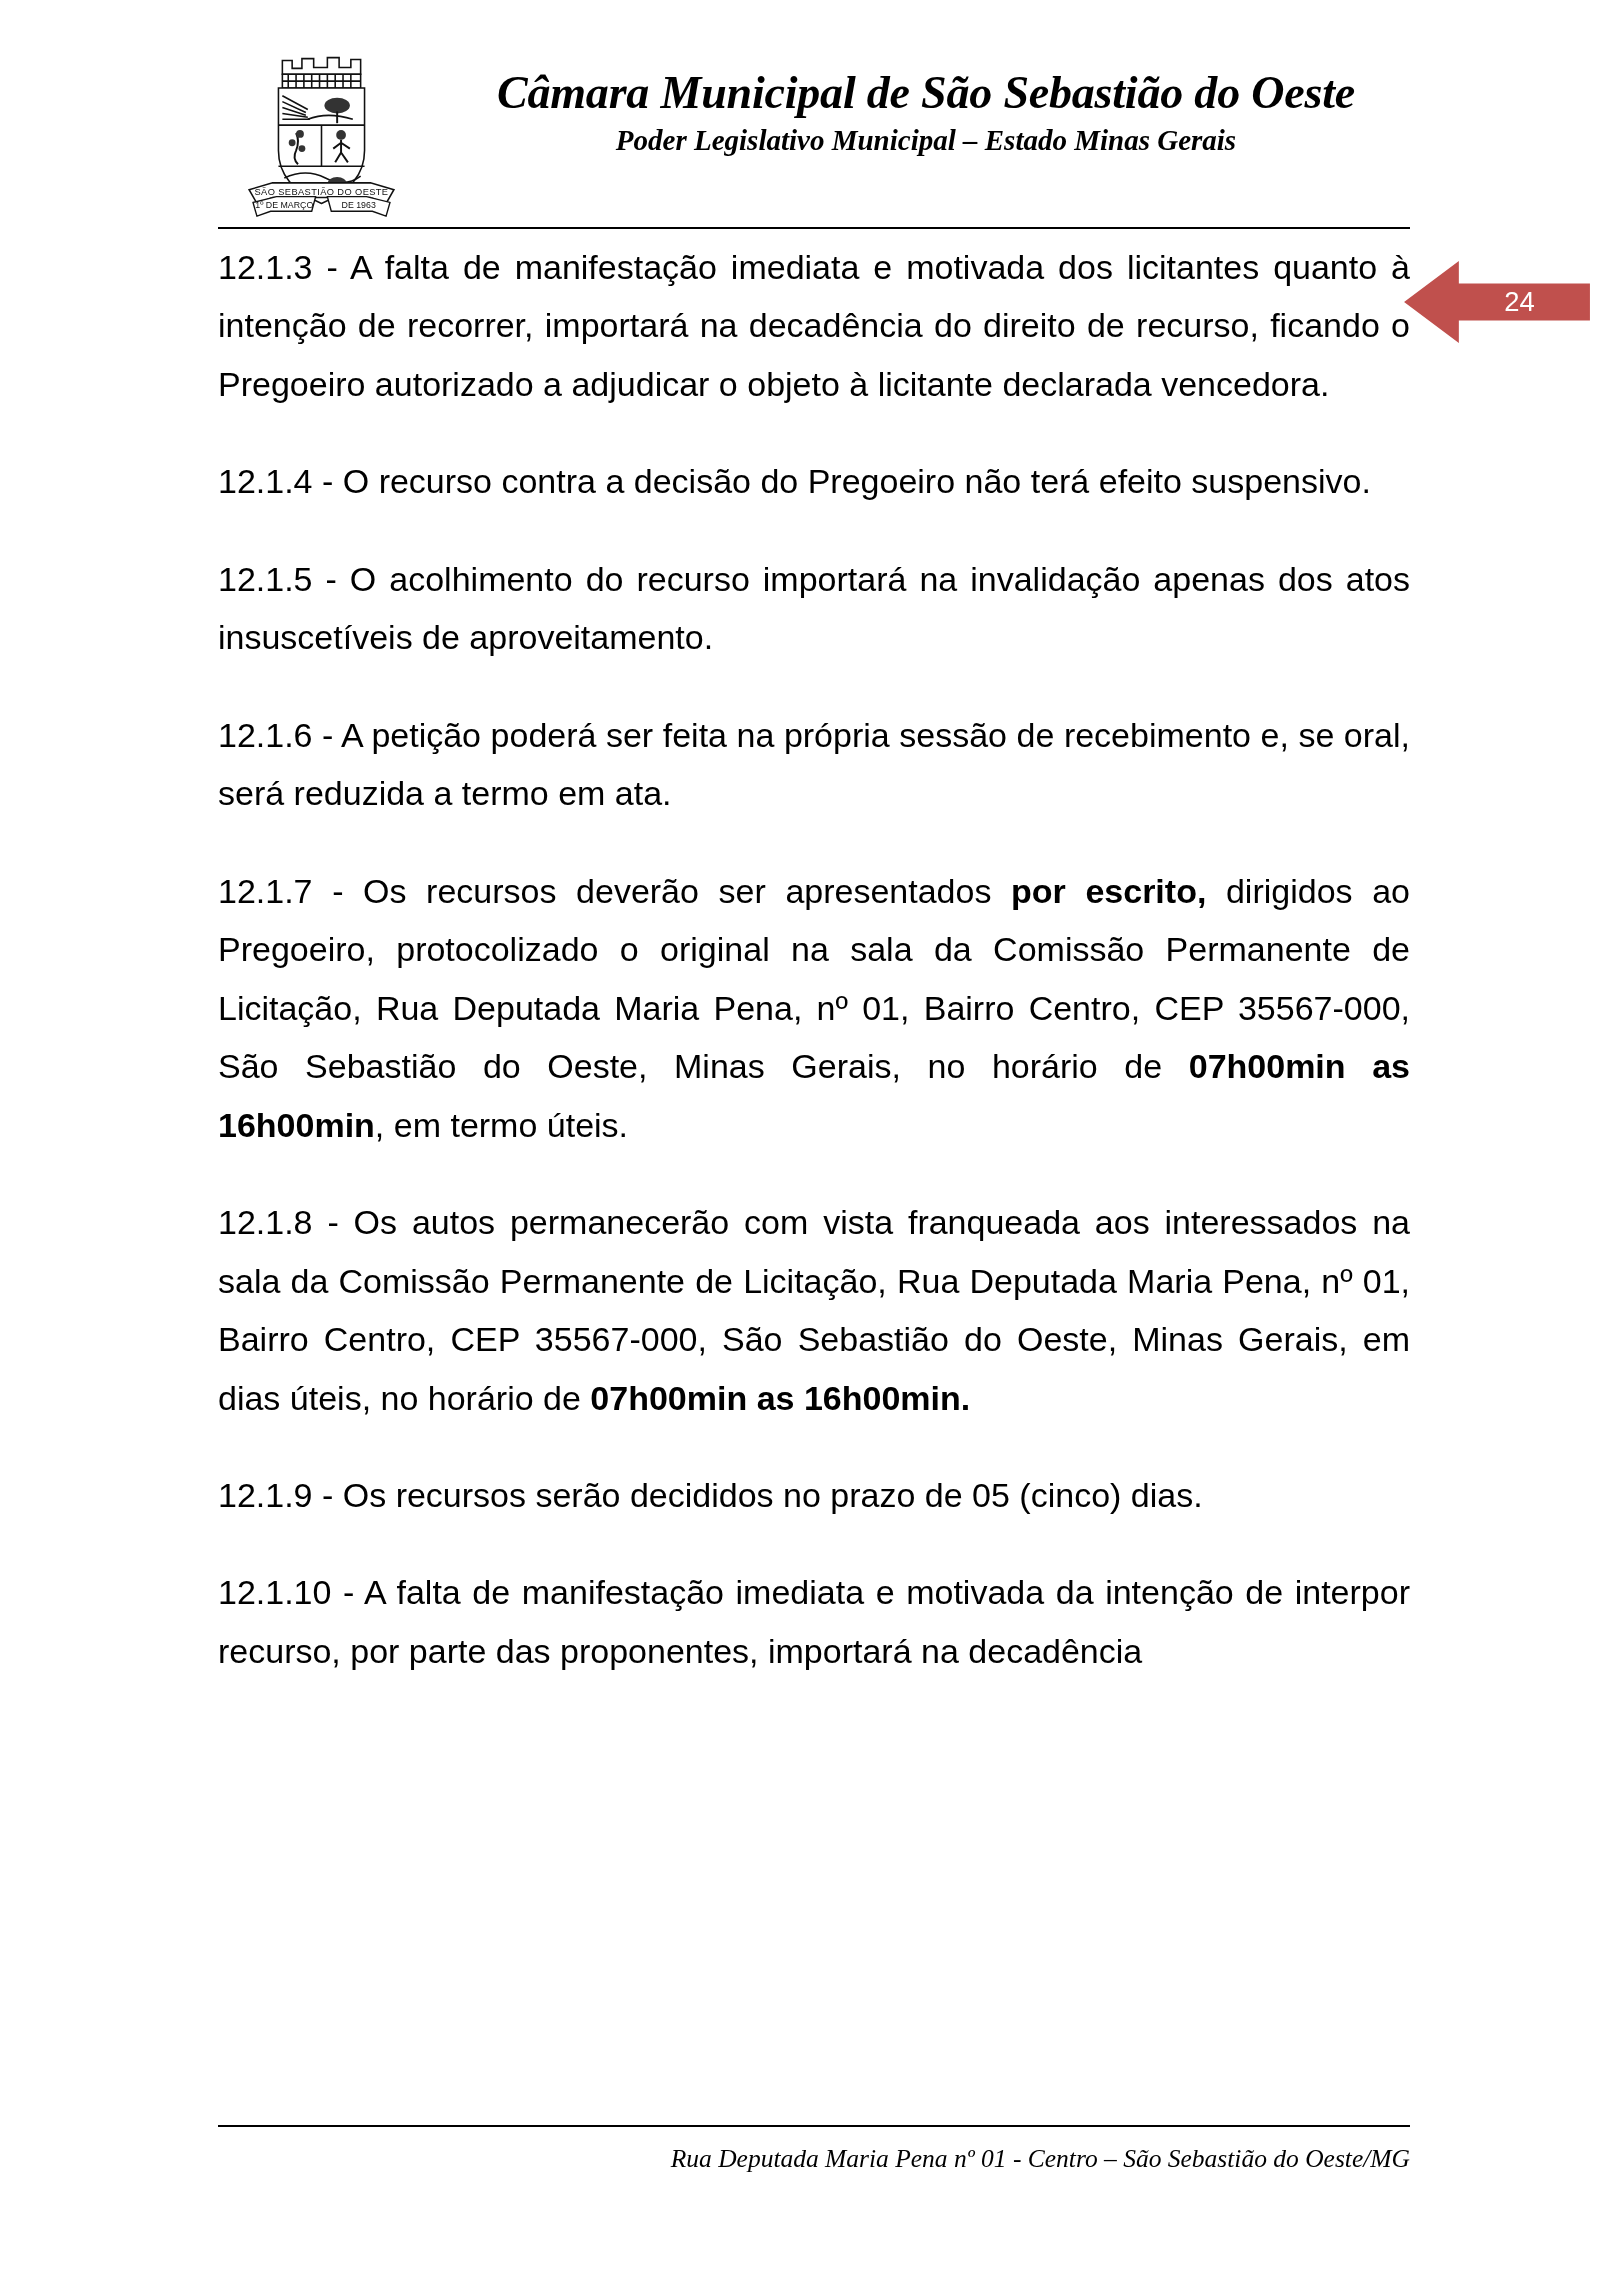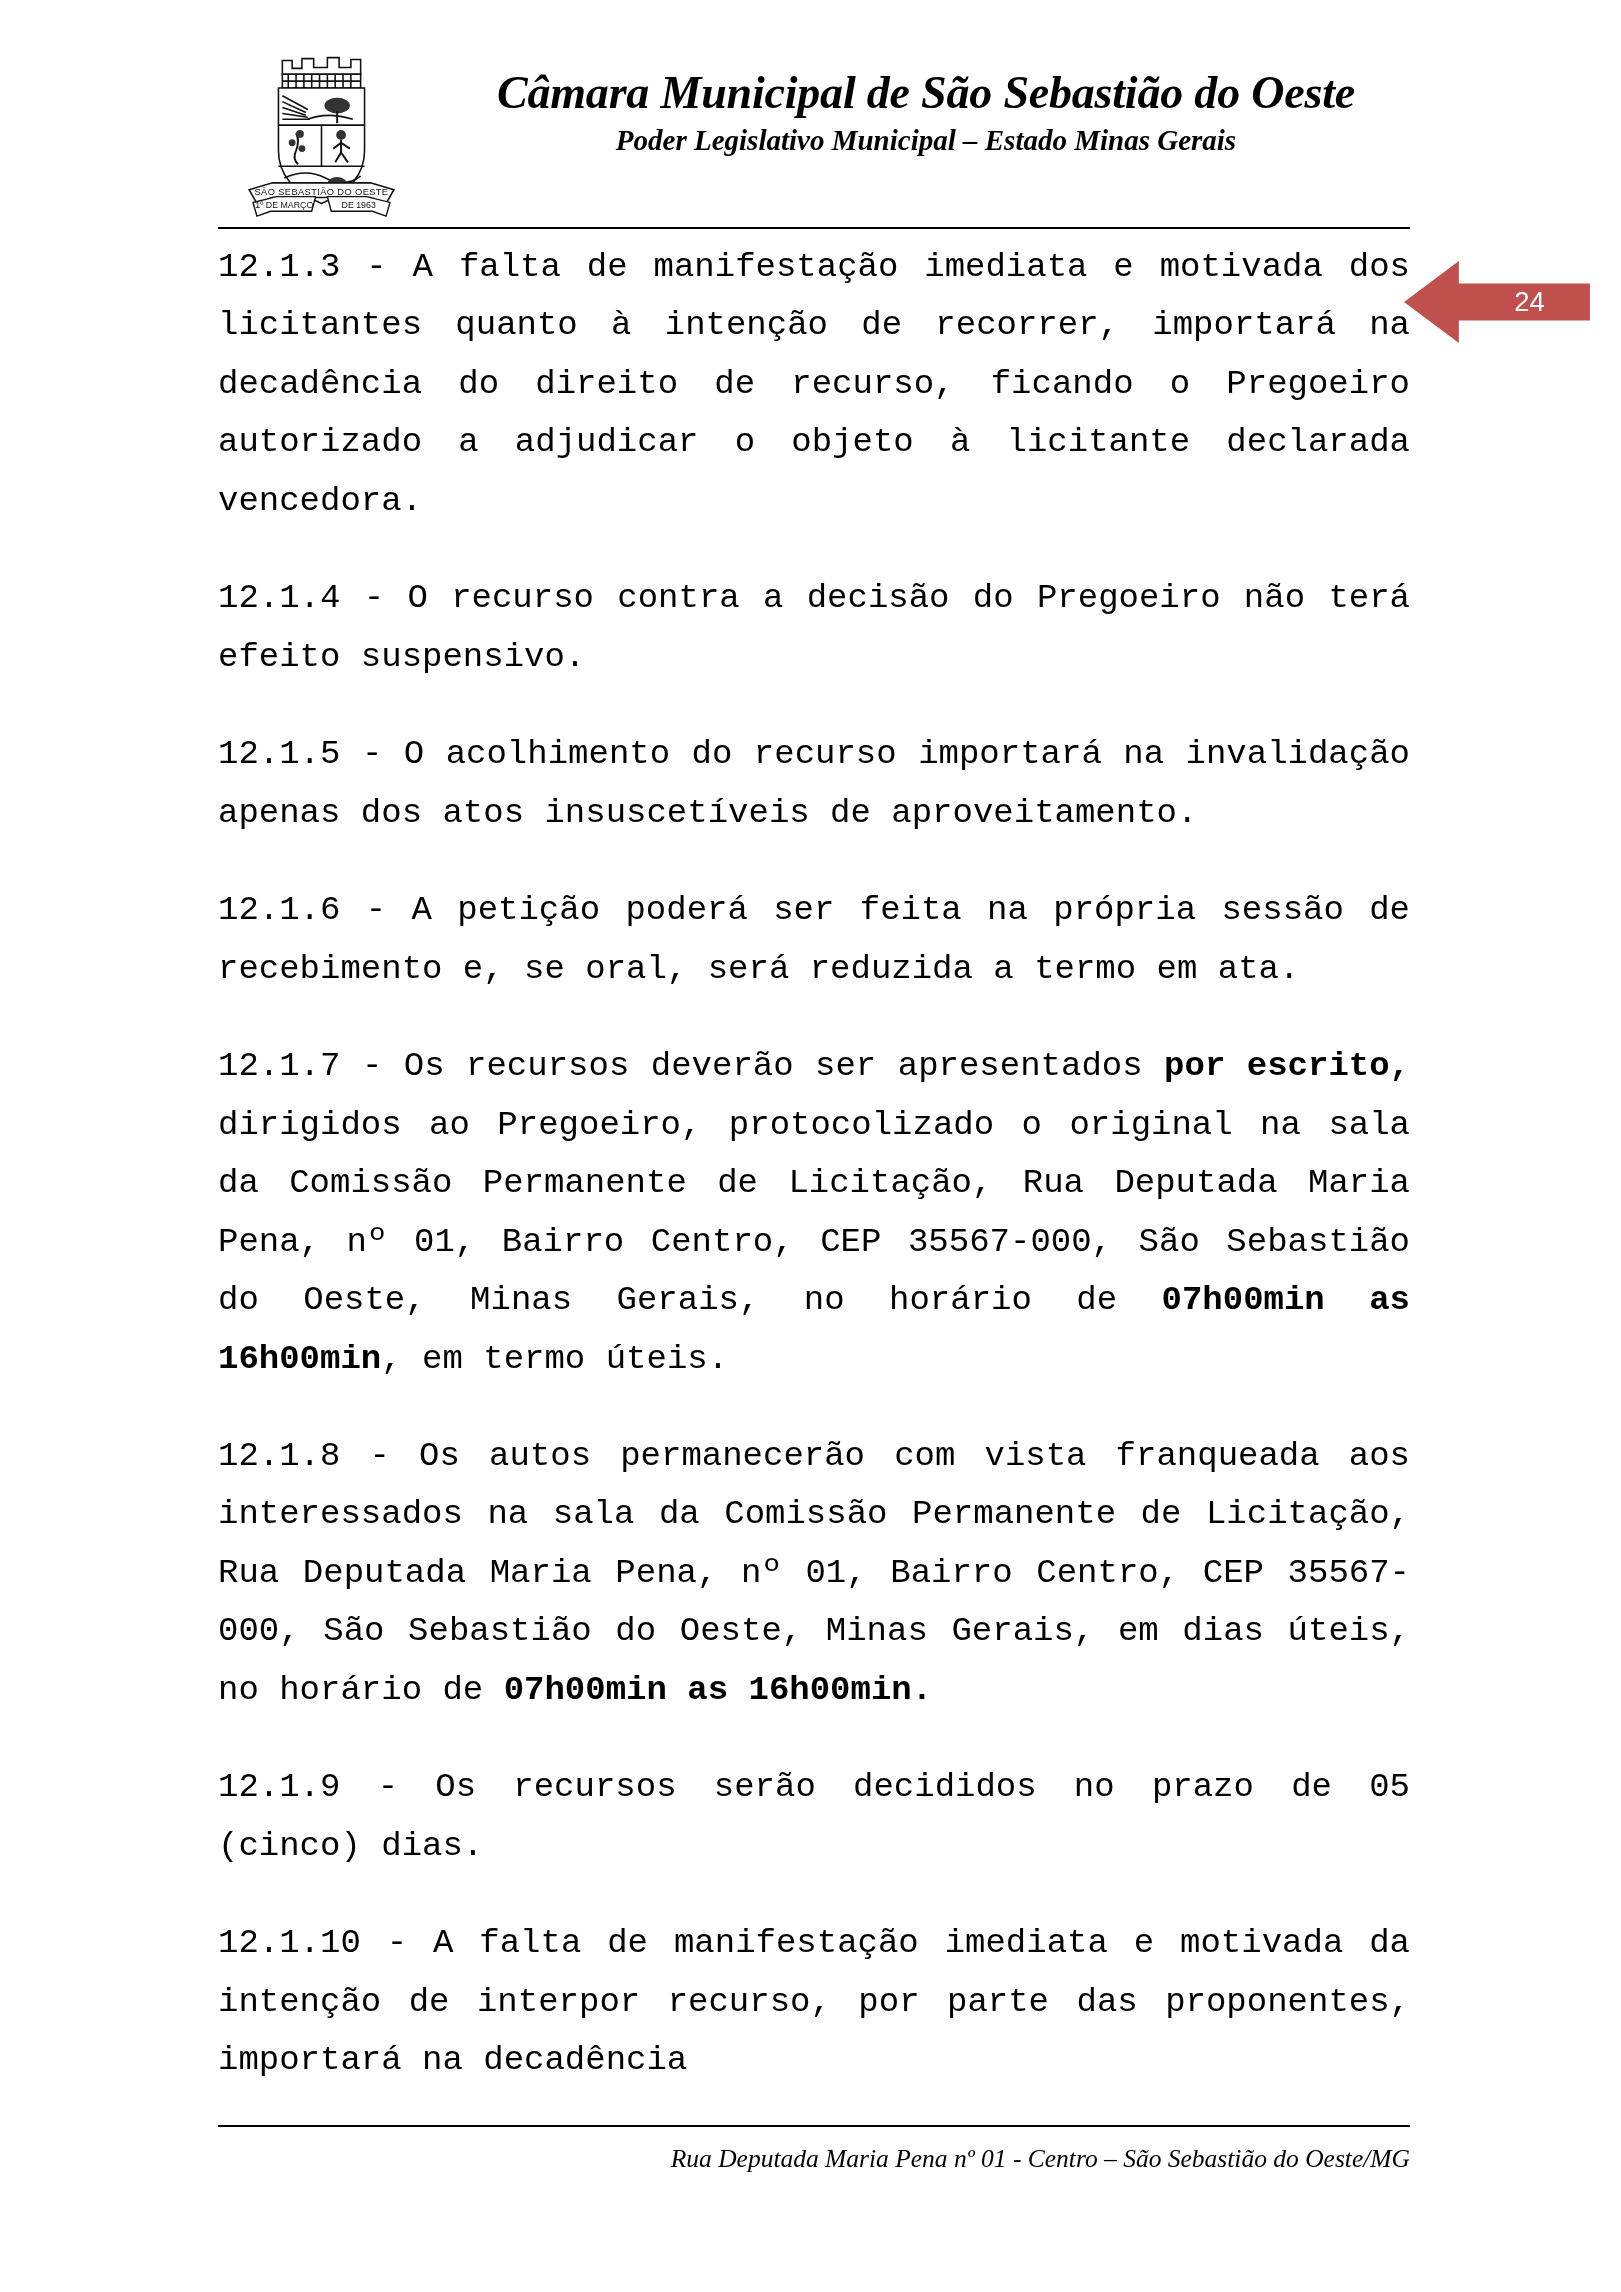--- a/index.html
+++ b/index.html
@@ -73,21 +73,21 @@
   
   .page-marker {
     position: absolute;
     left: 1404px;
     top: 257px;
     width: 186px;
     height: 90px;
   }
   .page-marker .marker-num {
     position: absolute;
-    left: 10px;
+    left: 0;
     top: 0;
     width: 186px;
     height: 90px;
     display: flex;
     align-items: center;
     justify-content: center;
     padding-left: 45px;
     box-sizing: border-box;
     color: #ffffff;
     font-family: "Liberation Sans", sans-serif;
@@ -97,21 +97,21 @@
   }
 
   
   .doc-body {
     position: absolute;
     left: 218px;
     top: 238px;
     width: 1192px;
   }
   .para {
-    font-family: Liberation Mono, monospace;
+    font-family: Liberation Sans, sans-serif;
     font-size: 34px;
     line-height: 1.72;
     text-align: justify;
     text-justify: inter-word;
     margin: 0 0 39px 0;
     color: #000000;
   }
   .para b { font-weight: bold; }
 
   

